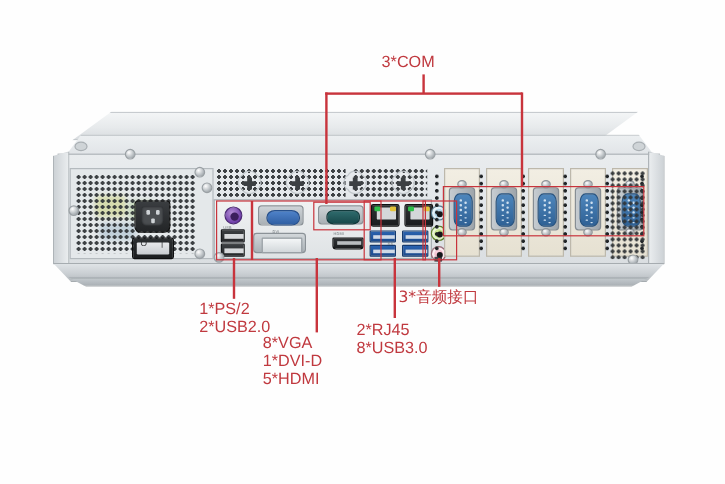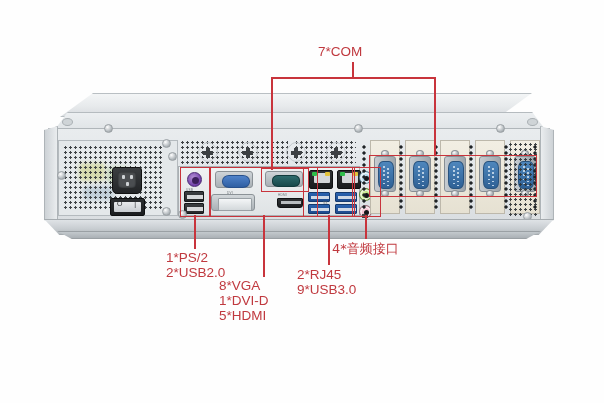--- a/index.html
+++ b/index.html
@@ -443,21 +443,21 @@
 
     <div class="lowvent" style="left:362px;top:214px;width:176px;"></div>
     <div class="lowvent" style="left:362px;top:220px;width:176px;"></div>
 
     <div class="chassis rail"></div>
     <div class="chassis rail2"></div>
   </div>
 
   <div class="ann">
 
-    <div class="lbl" style="left:318px;top:44px;">7*COM</div>
+    <div class="lbl" style="left:318px;top:44px;">3*COM</div>
     <div class="aline vline" style="left:352px;top:62px;height:16px;"></div>
     <div class="aline hline" style="left:271px;top:77px;width:164px;"></div>
     <div class="aline vline" style="left:271px;top:77px;height:93px;"></div>
     <div class="aline vline" style="left:434px;top:77px;height:78px;"></div>
 
     <div class="abox" style="left:261px;top:168px;width:46px;height:22px;"></div>
 
     <div class="abox" style="left:369px;top:155px;width:166px;height:40px;"></div>
 
     <div class="abox" style="left:180px;top:167px;width:28px;height:48px;"></div>
@@ -467,20 +467,20 @@
 
     <div class="abox" style="left:210px;top:167px;width:106px;height:48px;"></div>
     <div class="aline vline" style="left:263px;top:215px;height:62px;"></div>
     <div class="lbl" style="left:219px;top:278px;">8*VGA</div>
     <div class="lbl" style="left:219px;top:293px;">1*DVI-D</div>
     <div class="lbl" style="left:219px;top:308px;">5*HDMI</div>
 
     <div class="abox" style="left:303px;top:167px;width:50px;height:48px;"></div>
     <div class="aline vline" style="left:328px;top:215px;height:50px;"></div>
     <div class="lbl" style="left:297px;top:267px;">2*RJ45</div>
-    <div class="lbl" style="left:297px;top:282px;">9*USB3.0</div>
+    <div class="lbl" style="left:297px;top:282px;">8*USB3.0</div>
 
     <div class="abox" style="left:352px;top:167px;width:27px;height:48px;"></div>
     <div class="aline vline" style="left:365px;top:215px;height:24px;"></div>
-    <div class="lbl cn" style="left:332px;top:241px;">4*音频接口</div>
+    <div class="lbl cn" style="left:332px;top:241px;">3*音频接口</div>
   </div>
 
 </div>
 
 </body></html>

